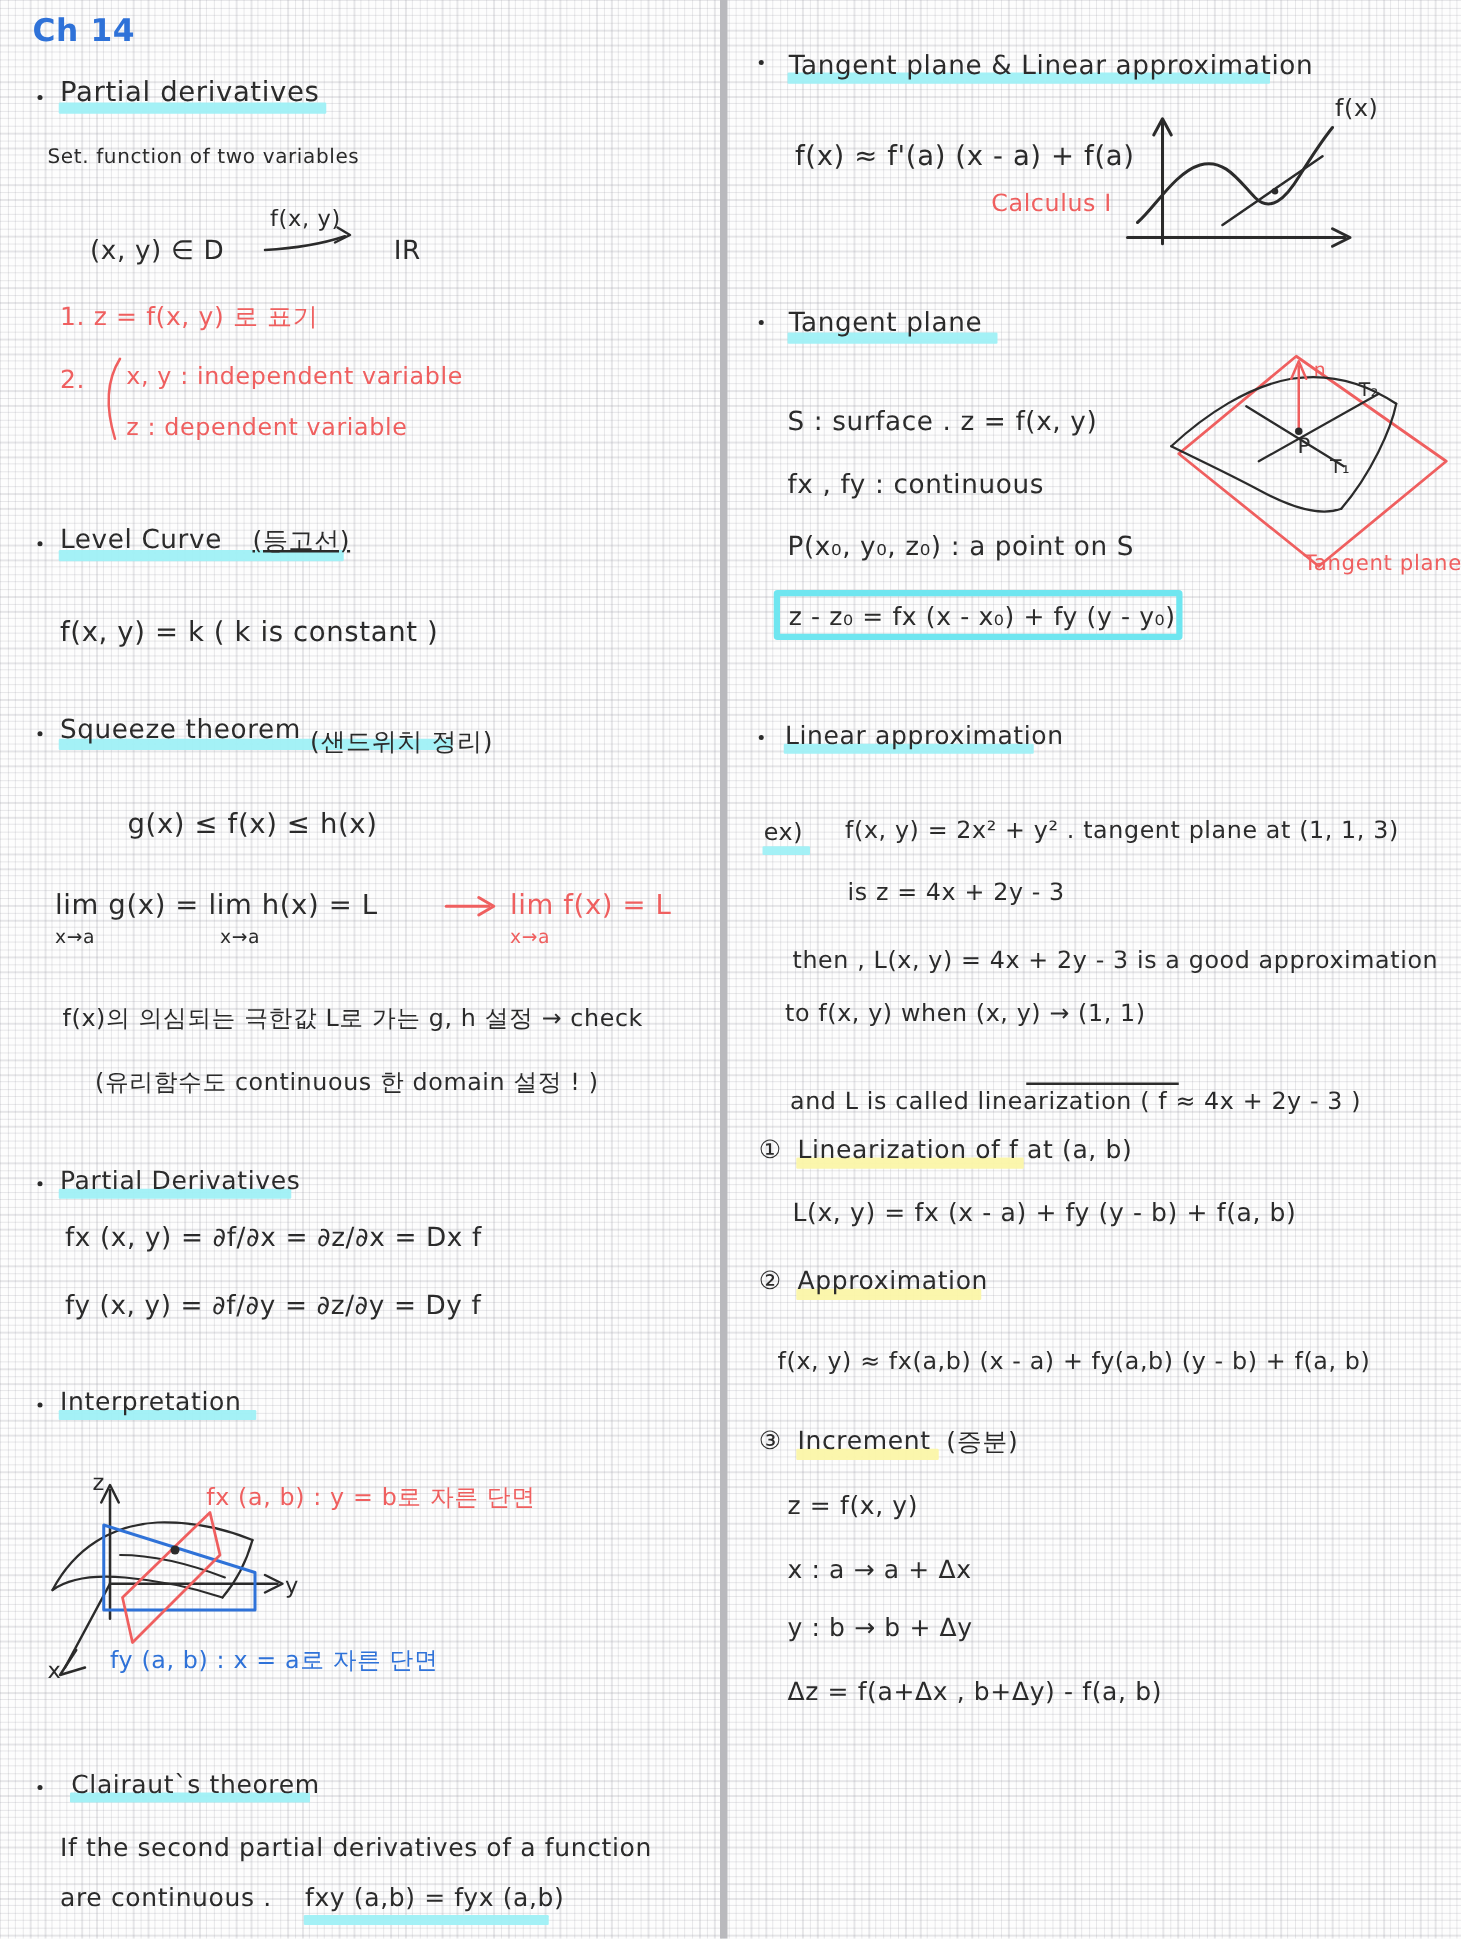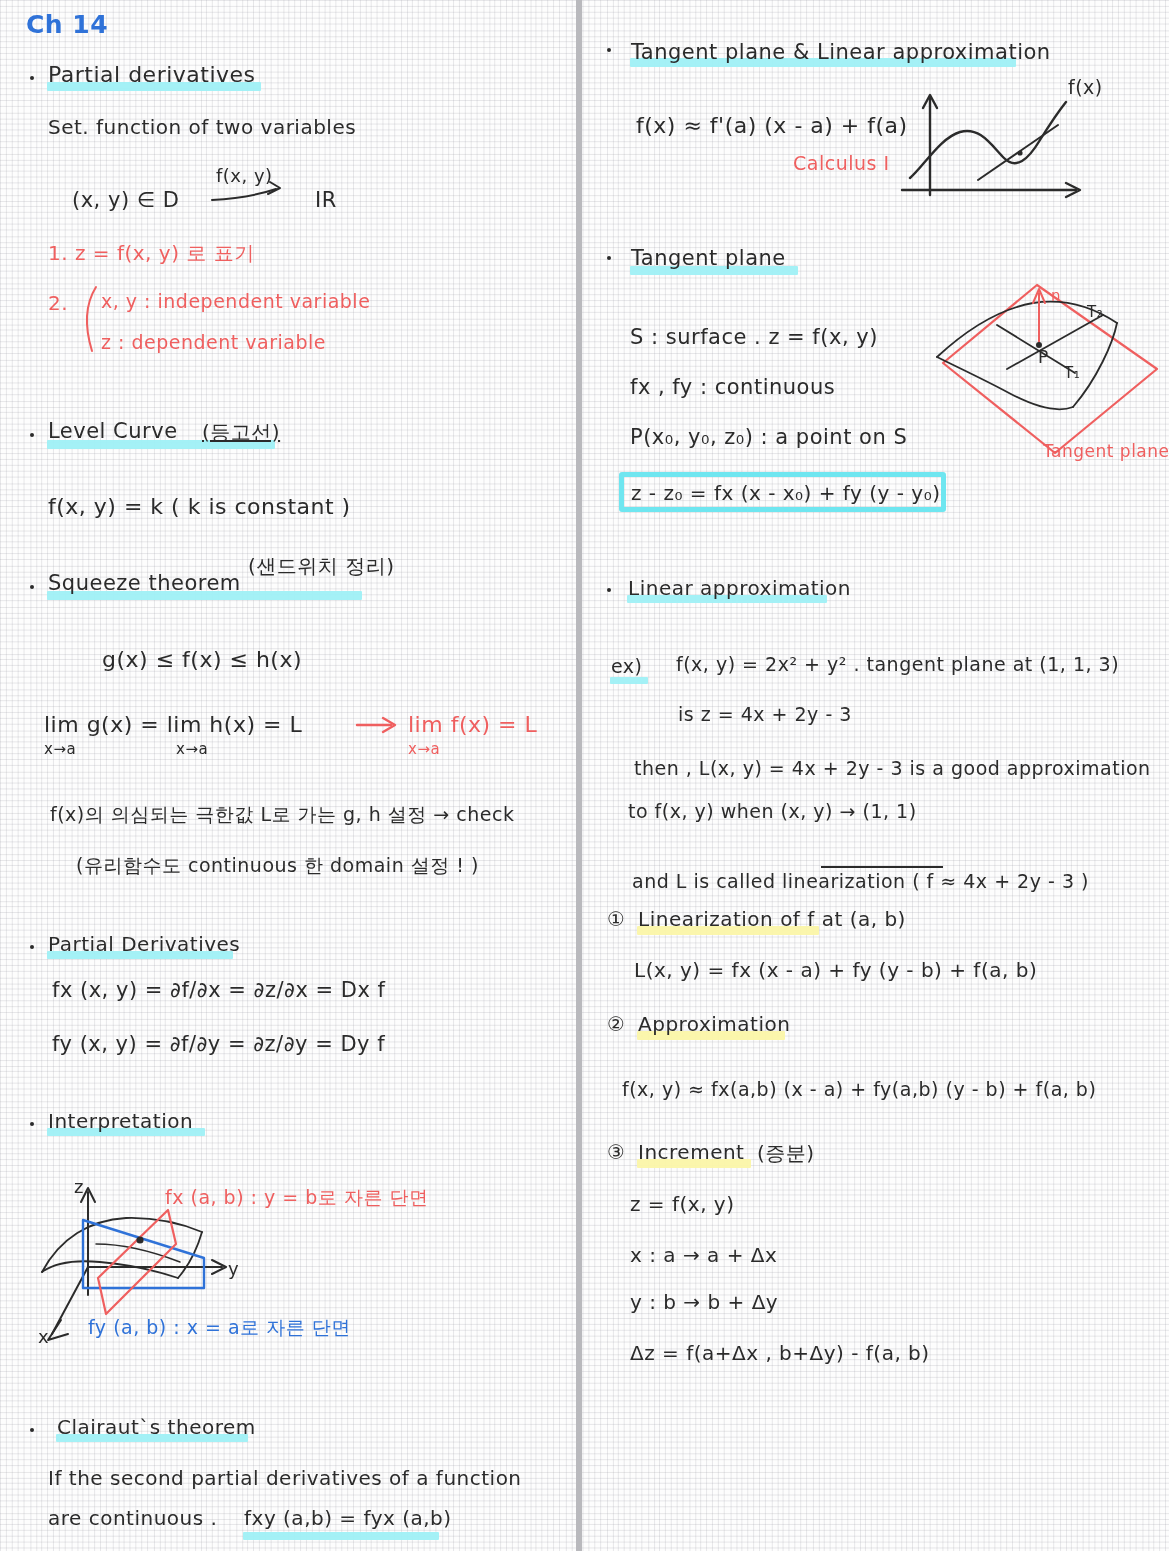--- a/index.html
+++ b/index.html
@@ -114,21 +114,21 @@
 
 <div id="page"></div>
 <div id="divider"></div>
 
 <div class="txt hw ink-blue" style="left:26px; top:10px; font-size:25px; font-weight:600;">Ch 14</div>
 
 <div class="bullet" style="left:30px; top:76px;"></div>
 <div class="hl-cyan" style="left:47px; top:82px; width:214px; height:9px;"></div>
 <div class="txt hw" style="left:48px; top:62px; font-size:22px;">Partial  derivatives</div>
 
-<div class="txt hw" style="left:48px; top:115px; font-size:20px;">Set.  function  of  two  variables</div>
+<div class="txt hw" style="left:38px; top:115px; font-size:16px;">Set.  function  of  two  variables</div>
 
 <div class="txt hw" style="left:72px; top:188px; font-size:21px;">(x, y)  ∈ D</div>
 <div class="txt hw" style="left:216px; top:165px; font-size:18px;">f(x, y)</div>
 <svg style="left:210px; top:180px; width:80px; height:30px;">
   <path d="M2,20 C20,19 45,16 66,9" stroke="#2b2b2b" stroke-width="2" fill="none" stroke-linecap="round"></path>
   <path d="M58,14 L70,8 L60,2" stroke="#2b2b2b" stroke-width="2" fill="none" stroke-linecap="round" stroke-linejoin="round"></path>
 </svg>
 <div class="txt hw" style="left:315px; top:188px; font-size:21px;">IR</div>
 
 <div class="txt hw ink-red" style="left:48px; top:240px; font-size:20px;">1.  z = f(x, y) 로 표기</div>
@@ -142,21 +142,21 @@
 <div class="bullet" style="left:30px; top:433px;"></div>
 <div class="hl-cyan" style="left:47px; top:440px; width:228px; height:9px;"></div>
 <div class="txt hw" style="left:48px; top:419px; font-size:21px;">Level  Curve</div>
 <div class="txt hw" style="left:202px; top:419px; font-size:20px;text-decoration:underline;">(등고선)</div>
 
 <div class="txt hw" style="left:48px; top:494px; font-size:22px;">f(x, y)  =  k      ( k  is  constant )</div>
 
 <div class="bullet" style="left:30px; top:585px;"></div>
 <div class="hl-cyan" style="left:47px; top:591px; width:315px; height:9px;"></div>
 <div class="txt hw" style="left:48px; top:571px; font-size:21px;">Squeeze  theorem</div>
-<div class="txt hw" style="left:248px; top:553px; font-size:20px;">(샌드위치 정리)</div>
+<div class="txt hw" style="left:248px; top:580px; font-size:20px;">(샌드위치 정리)</div>
 
 <div class="txt hw" style="left:62px; top:647px; font-size:22px;margin-left:40px;">g(x)  ≤  f(x)  ≤  h(x)</div>
 
 <div class="txt hw" style="left:44px; top:712px; font-size:22px;">lim  g(x)  =  lim  h(x)  =  L</div>
 <div class="txt hw" style="left:44px; top:740px; font-size:15px;">x→a</div>
 <div class="txt hw" style="left:176px; top:740px; font-size:15px;">x→a</div>
 
 <svg style="left:355px; top:714px; width:46px; height:22px;">
   <path d="M2,11 L36,11" stroke="#ef5f5f" stroke-width="2.4" fill="none" stroke-linecap="round"></path>
   <path d="M28,4 L40,11 L28,18" stroke="#ef5f5f" stroke-width="2.4" fill="none" stroke-linecap="round" stroke-linejoin="round"></path>

